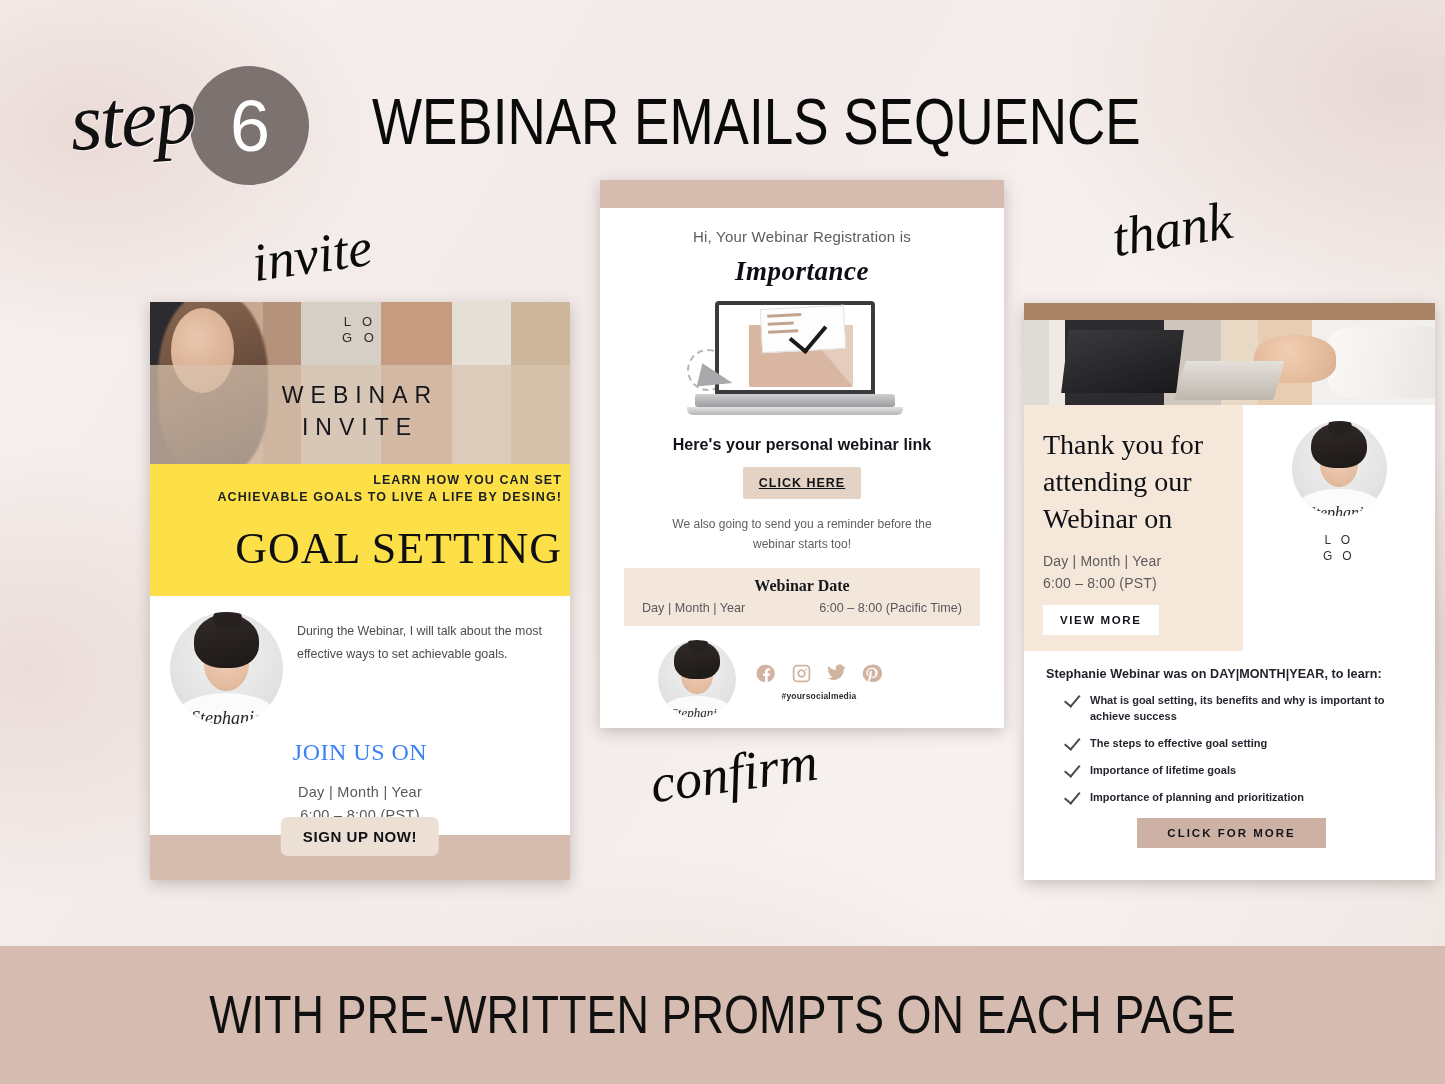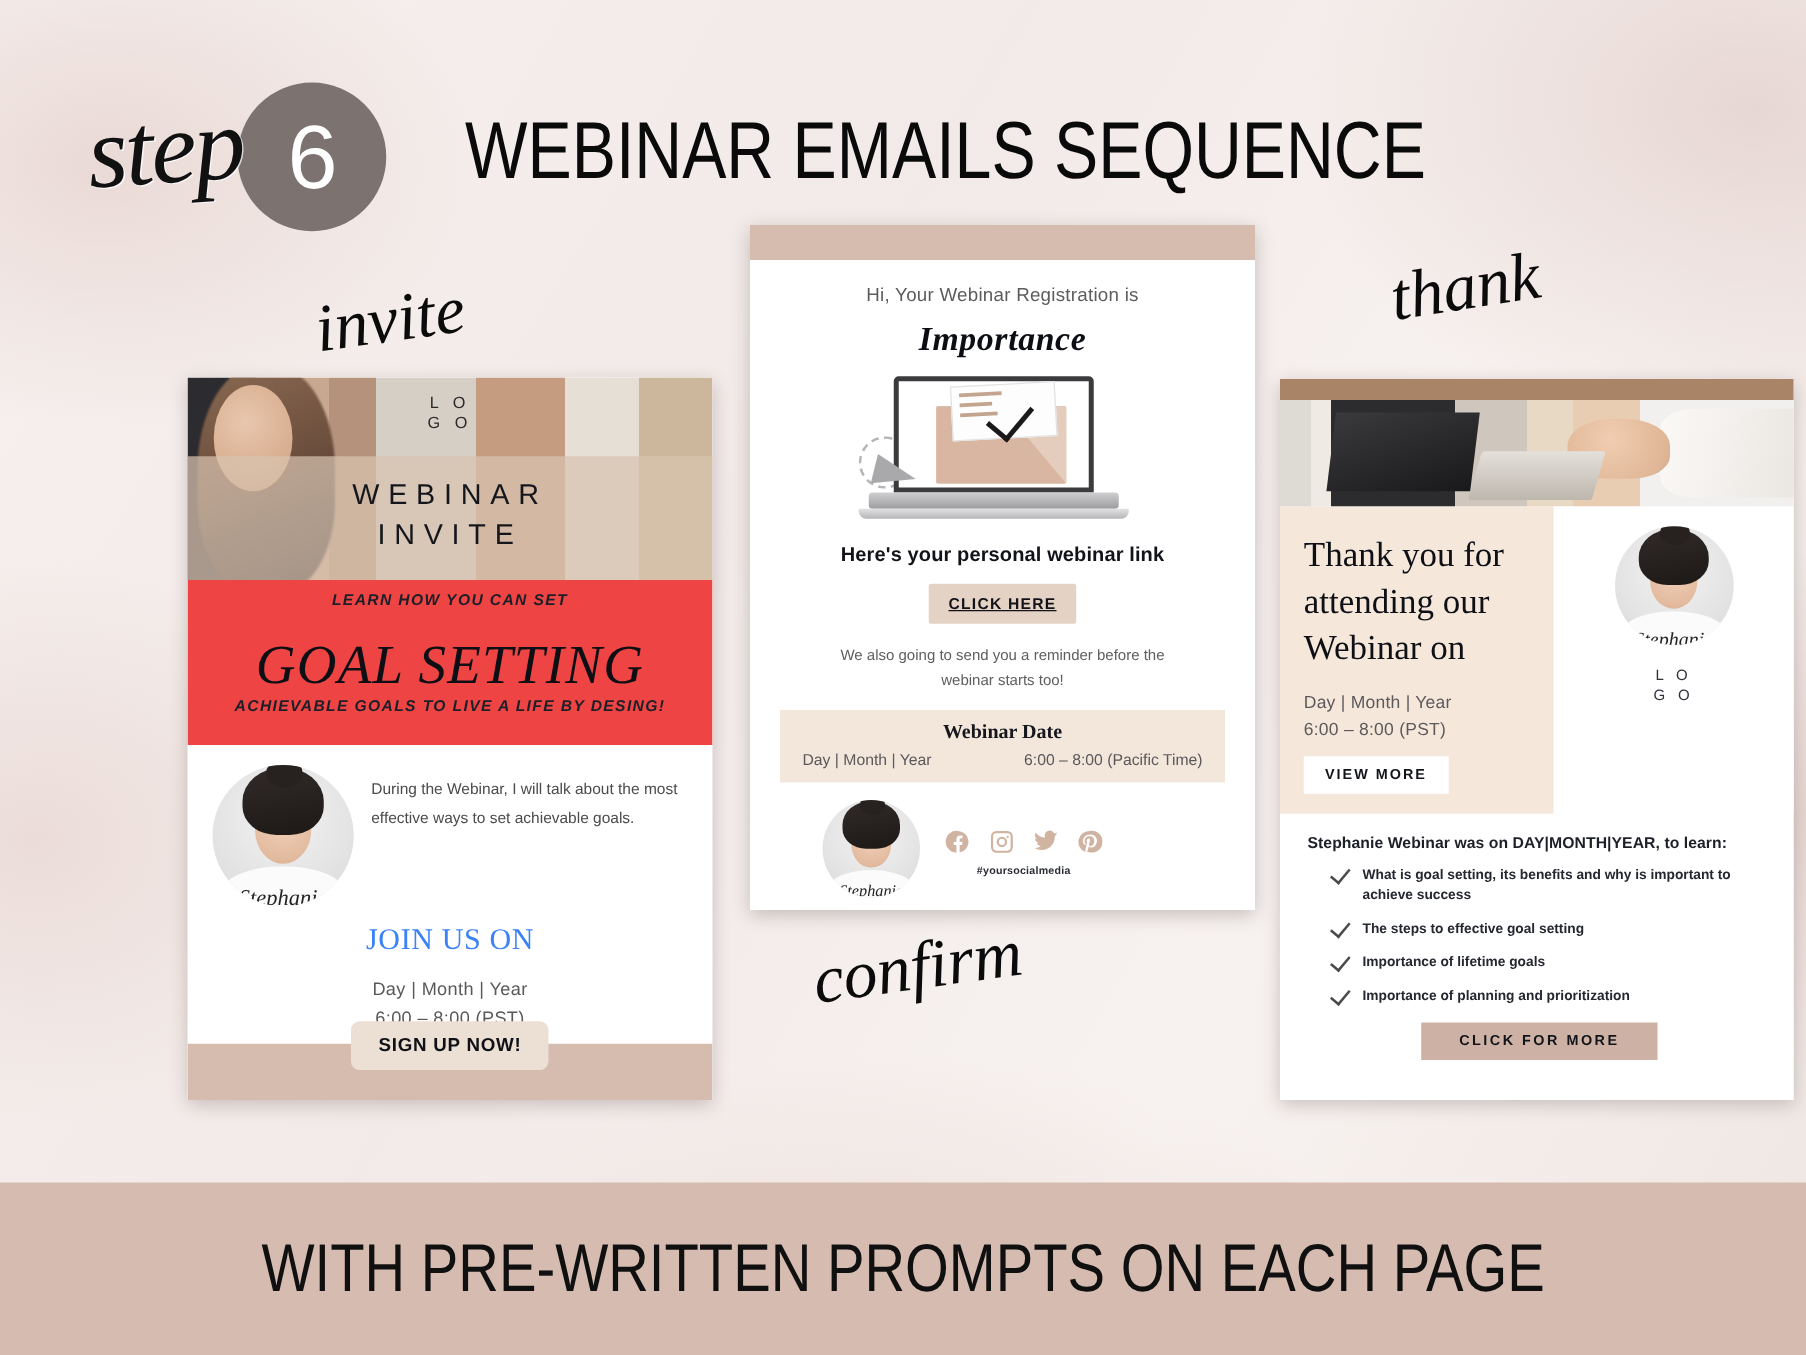--- a/index.html
+++ b/index.html
@@ -143,25 +143,24 @@
     display: flex; flex-direction: column;
     align-items: center; justify-content: center;
     gap: 5px;
     padding-bottom: 6px;
   }
   #inv-overlay .l1, #inv-overlay .l2 {
     font-size: 23px; letter-spacing: 7px; color: #14161c; font-weight: 400;
   }
 
   #inv-band {
-    background: #ef4444;
+    background: #fde047;
     margin: 0 0 0 0;
     padding: 8px 8px 22px;
-    text-align: center;
-    font-style: italic;
+    text-align: right;
   }
   #inv-sub1, #inv-sub2 {
     font-size: 12.5px;
     font-weight: 700;
     letter-spacing: 1.1px;
     color: #1c1f27;
     line-height: 1.35;
   }
   #inv-head {
     margin-top: 17px;
@@ -598,22 +597,22 @@
       <span>G O</span>
     </div>
     <div id="inv-overlay">
       <div class="l1">WEBINAR</div>
       <div class="l2">INVITE</div>
     </div>
   </div>
 
   <div id="inv-band">
     <div id="inv-sub1">LEARN HOW YOU CAN SET</div>
+    <div id="inv-sub2">ACHIEVABLE GOALS TO LIVE A LIFE BY DESING!</div>
     <div id="inv-head">GOAL SETTING</div>
-    <div id="inv-sub2">ACHIEVABLE GOALS TO LIVE A LIFE BY DESING!</div>
   </div>
 
   <div id="inv-body">
     <div id="inv-bio-row">
       <div class="headshot" id="inv-headshot">
         <div class="shoulders"></div>
           <div class="face"></div>
         <div class="hair"></div>
           <div class="bun"></div>
         <div class="sig">Stephanie</div>

